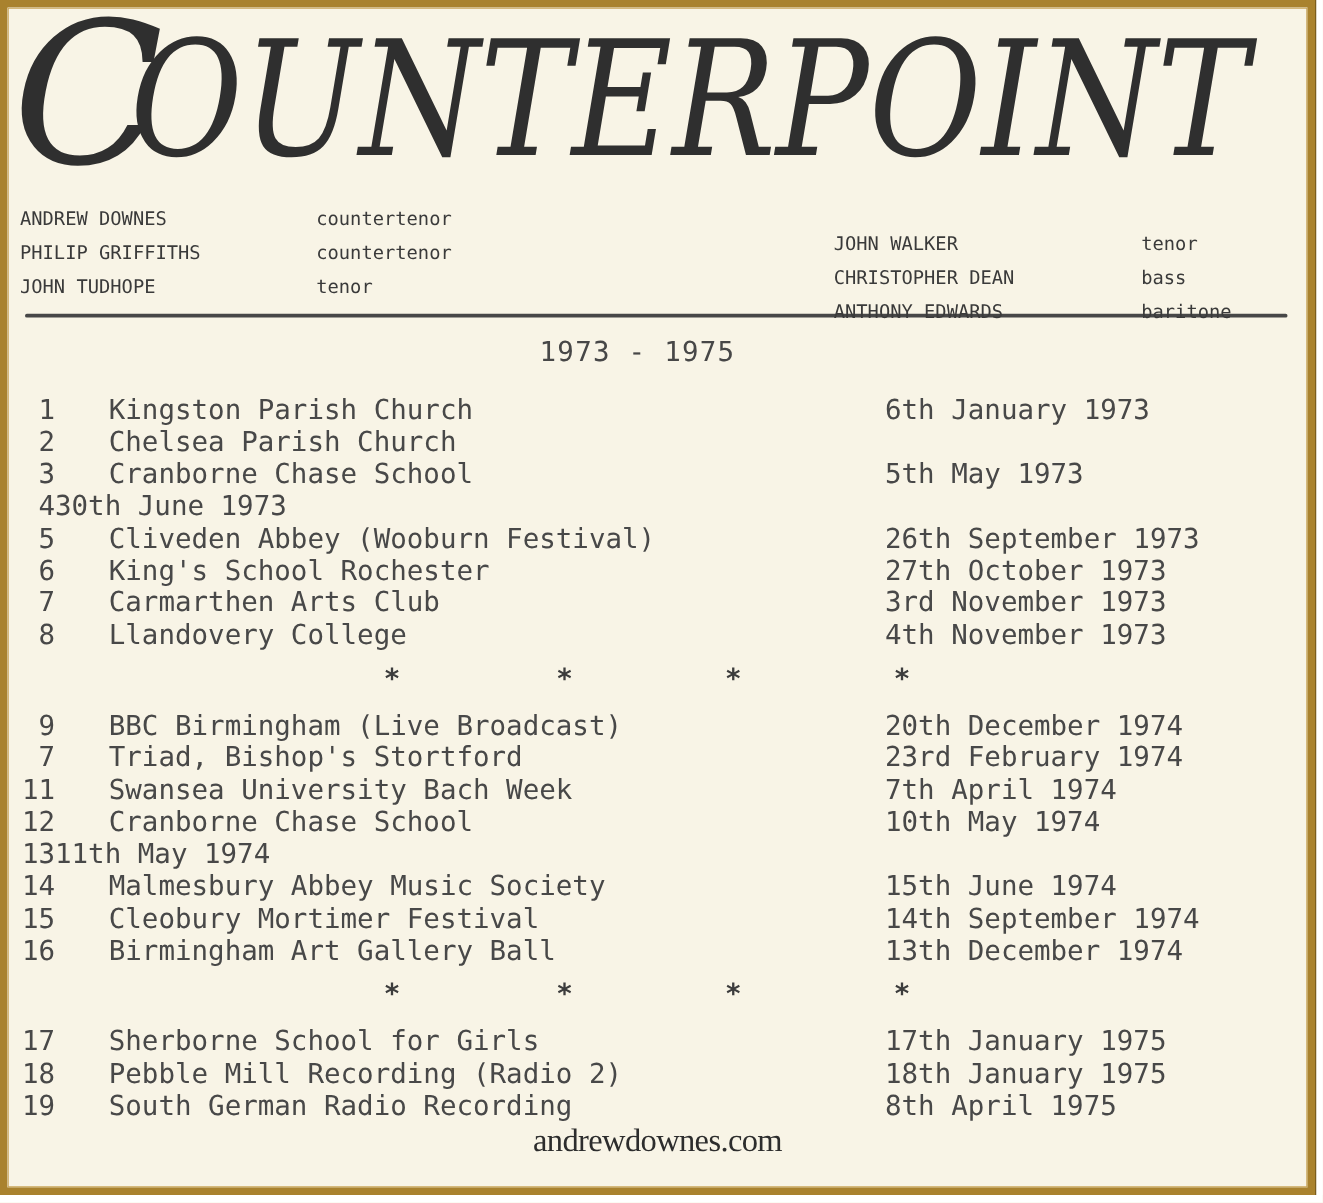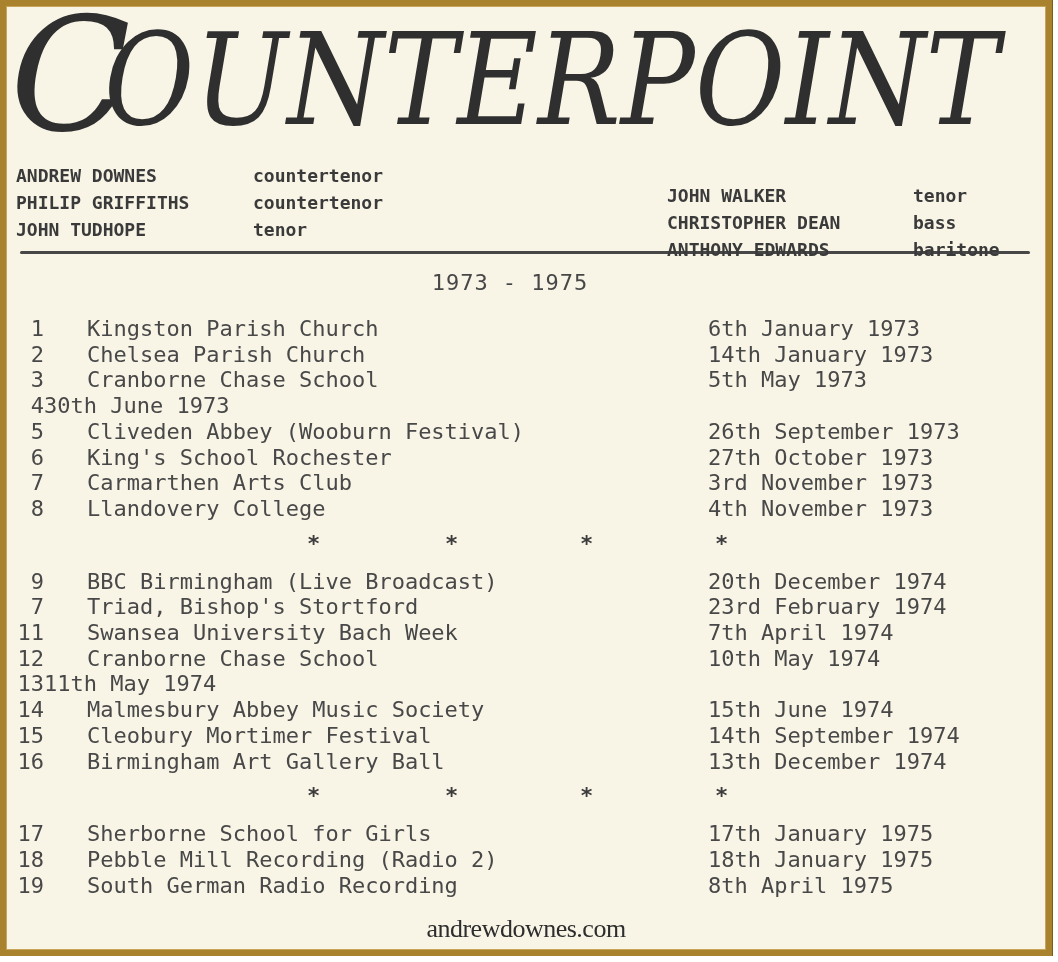--- a/index.html
+++ b/index.html
@@ -22,22 +22,22 @@
   
   .title-svg {
     display: block;
     margin: 2px 0 0 2px;
   }
   
   .members {
     position: relative;
     margin-top: 4px;
     height: 81px;
-    font-weight: bold;
-    font-size: 18px;
+    font-weight: normal;
+    font-size: 15px;
     color: #3a3a3a;
   }
   .members-left  { position: absolute; left: 10px;  top: 0; }
   .members-right { position: absolute; left: 661px; top: 20px; }
   .member-row { display: grid; line-height: 27px; }
   .members-left  .member-row { grid-template-columns: 237px auto; }
   .members-right .member-row { grid-template-columns: 246px auto; }
   
   .rule {
     height: 3px;
@@ -73,21 +73,20 @@
     height: 26px;
     margin: 9px 0 12px 0;
   }
   .sep-star { position: absolute; top: 0; font-weight: bold; color: #3c3c3c; }
   .sep-star:nth-child(1) { left: 301px; }
   .sep-star:nth-child(2) { left: 439px; }
   .sep-star:nth-child(3) { left: 574px; }
   .sep-star:nth-child(4) { left: 709px; }
   
   .footer {
-    margin-top: 16px;
     text-align: center;
     font-family: "Liberation Serif", serif;
     font-size: 26px;
     color: #2d2d2d;
     letter-spacing: -0.5px;
   }
 </style>
 </head>
 <body>
 
@@ -135,21 +134,20 @@
 
   <div class="concerts">
       <div class="concert-row">
         <span class="concert-num">1</span>
         <span class="concert-venue">Kingston Parish Church</span>
         <span class="concert-date">6th January 1973</span>
       </div>
       <div class="concert-row">
         <span class="concert-num">2</span>
         <span class="concert-venue">Chelsea Parish Church</span>
-        <span class="concert-date">14th January 1973</span>
       </div>
       <div class="concert-row">
         <span class="concert-num">3</span>
         <span class="concert-venue">Cranborne Chase School</span>
         <span class="concert-date">5th May 1973</span>
       </div>
       <div class="concert-row">
         <span class="concert-num">4</span>
         <span class="concert-date">30th June 1973</span>
       </div>

